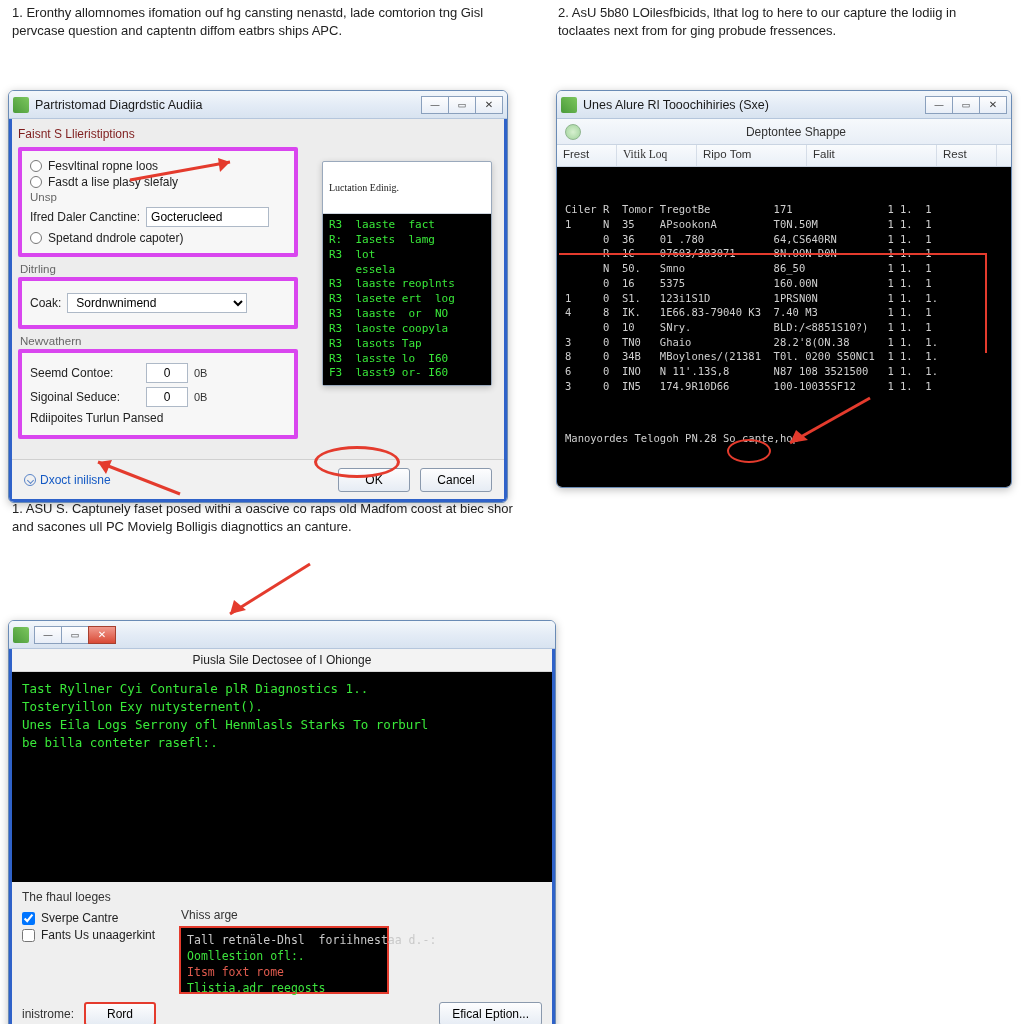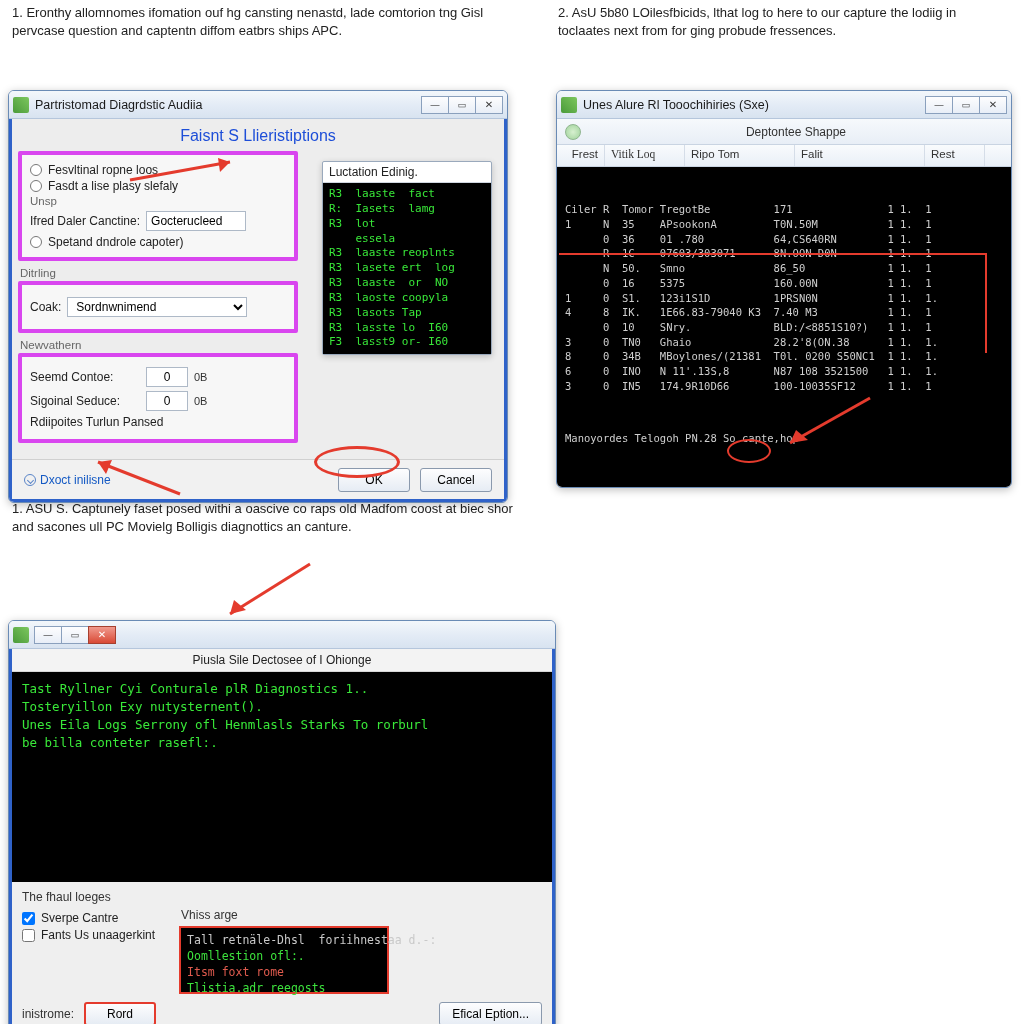--- a/index.html
+++ b/index.html
@@ -58,21 +58,21 @@
   .inner-blue {
     border: 3px solid #2f62c9;
     border-top: none;
     position: relative;
   }
 
   
   #win1 { left: 8px; top: 90px; width: 500px; }
   #win1 .client { background:#ededed; padding: 6px; height: 380px; position: relative; }
   #win1 .section-head {
-    font-size: 16px; text-align: center; padding: 2px 0 6px; color:#1d4ed8;
+    font-size: 12px; padding: 2px 0 6px; color:#7f1d1d;
   }
   #win1 .panel {
     background:#f7f7f7; border:4px solid #d946ef; border-radius:2px;
     padding:6px 8px; margin-bottom:6px; font-size:12px; position: relative;
   }
   #win1 label { display:flex; align-items:center; gap:6px; margin:2px 0; }
   #win1 .radio, #win1 .chk { width:12px; height:12px; }
   #win1 .halfline { color:#666; font-size:11.5px; margin:2px 0 2px 0; }
   #win1 .row { display:flex; align-items:center; gap:6px; margin:4px 0; font-size:12px; }
   #win1 .field {
@@ -96,21 +96,21 @@
   }
   .link { color:#1359c4; cursor:pointer; font-size:12px; display:flex; align-items:center; gap:4px;}
   .link .chev { display:inline-block; width:12px;height:12px;border:1px solid #5a85c8;border-radius:50%; position:relative;}
   .link .chev::after{content:"";position:absolute;left:3px;top:3px;width:4px;height:4px;border-right:1.5px solid #5a85c8;border-bottom:1.5px solid #5a85c8;transform:rotate(45deg);}
   
   .float-term {
     position:absolute; right:12px; top:42px; width:170px;
     background:#fff; border:1px solid #9aa9bc; border-radius:2px;
     box-shadow:0 2px 6px rgba(0,0,0,.2);
   }
-  .float-term .thead { font-size:12px; padding:3px 6px; border-bottom:1px solid #cfd6e0;}
+  .float-term .thead { font-size:10px; padding:20px 6px; border-bottom:1px solid #cfd6e0;font-family:Liberation Serif, serif;}
   .float-term .tbody {
     background:#000; color:#39e839; font-family:Consolas,Menlo,monospace;
     font-size:11px; line-height:1.35; padding:4px 6px; white-space:pre;
   }
 
   
   #win2 { left: 556px; top: 90px; width: 456px; }
   #win2 .toolbar {
     height:26px; background:linear-gradient(#f6f9fc,#e8eef6);
     border-bottom:1px solid #c9d4e2; display:flex; align-items:center;
@@ -208,21 +208,21 @@
           <input type="radio" class="radio" style="">
           <span>Fesvltinal ropne loos</span>
         </label>
         <label>
           <input type="radio" class="radio" style="">
           <span>Fasdt a lise plasy slefaly</span>
         </label>
         <div class="halfline">Unsp</div>
         <div class="row">
           <span>Ifred Daler Canctine:</span>
-          <input class="field" style="width: 100px;" value="Gocterucleed">
+          <input class="field" style="width: 123px;" value="Gocterucleed">
         </div>
         <label>
           <input type="radio" class="radio" style="">
           <span>Spetand dndrole capoter)</span>
         </label>
       </div>
 
       <div class="halfline" style="margin-left:2px;">Ditrling</div>
       <div class="panel" style="width:280px; padding-top:8px; padding-bottom:8px;">
         <div class="row">
@@ -287,21 +287,21 @@
       <span class="winbtn max"></span>
       <span class="winbtn close"></span>
     </div>
   </div>
   <div>
     <div class="toolbar">
       <span class="ticon"></span>
       <span class="tlabel">Deptontee Shappe</span>
     </div>
     <div class="colhead" id="win2-colhead">
-        <span style="width: 48px; text-align: right;">Frest</span>
+        <span style="width: 60px;">Frest</span>
         <span style="width: 80px; font-family: Liberation Serif, serif;">Vitik Loq</span>
         <span style="width: 110px;">Ripo Tom</span>
         <span style="width: 130px;">Falit</span>
         <span style="width: 60px;">Rest</span>
       </div>
     <div class="term" id="win2-term">
       <div id="win2-rows">Ciler R  Tomor TregotBe          171               1 1.  1   
 1     N  35    APsookonA         T0N.50M           1 1.  1   
       0  36    01 .780           64,CS640RN        1 1.  1   
       R  1C    07603/303071      8N.OON D0N        1 1.  1   

